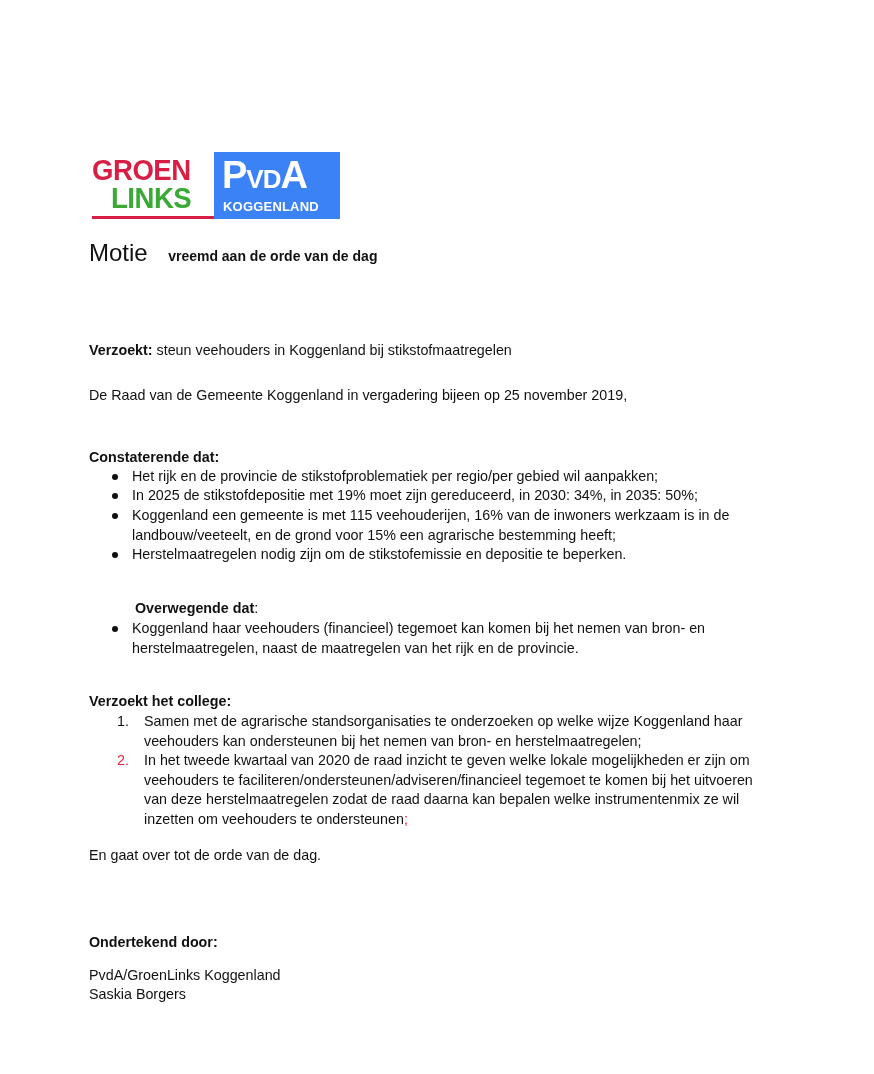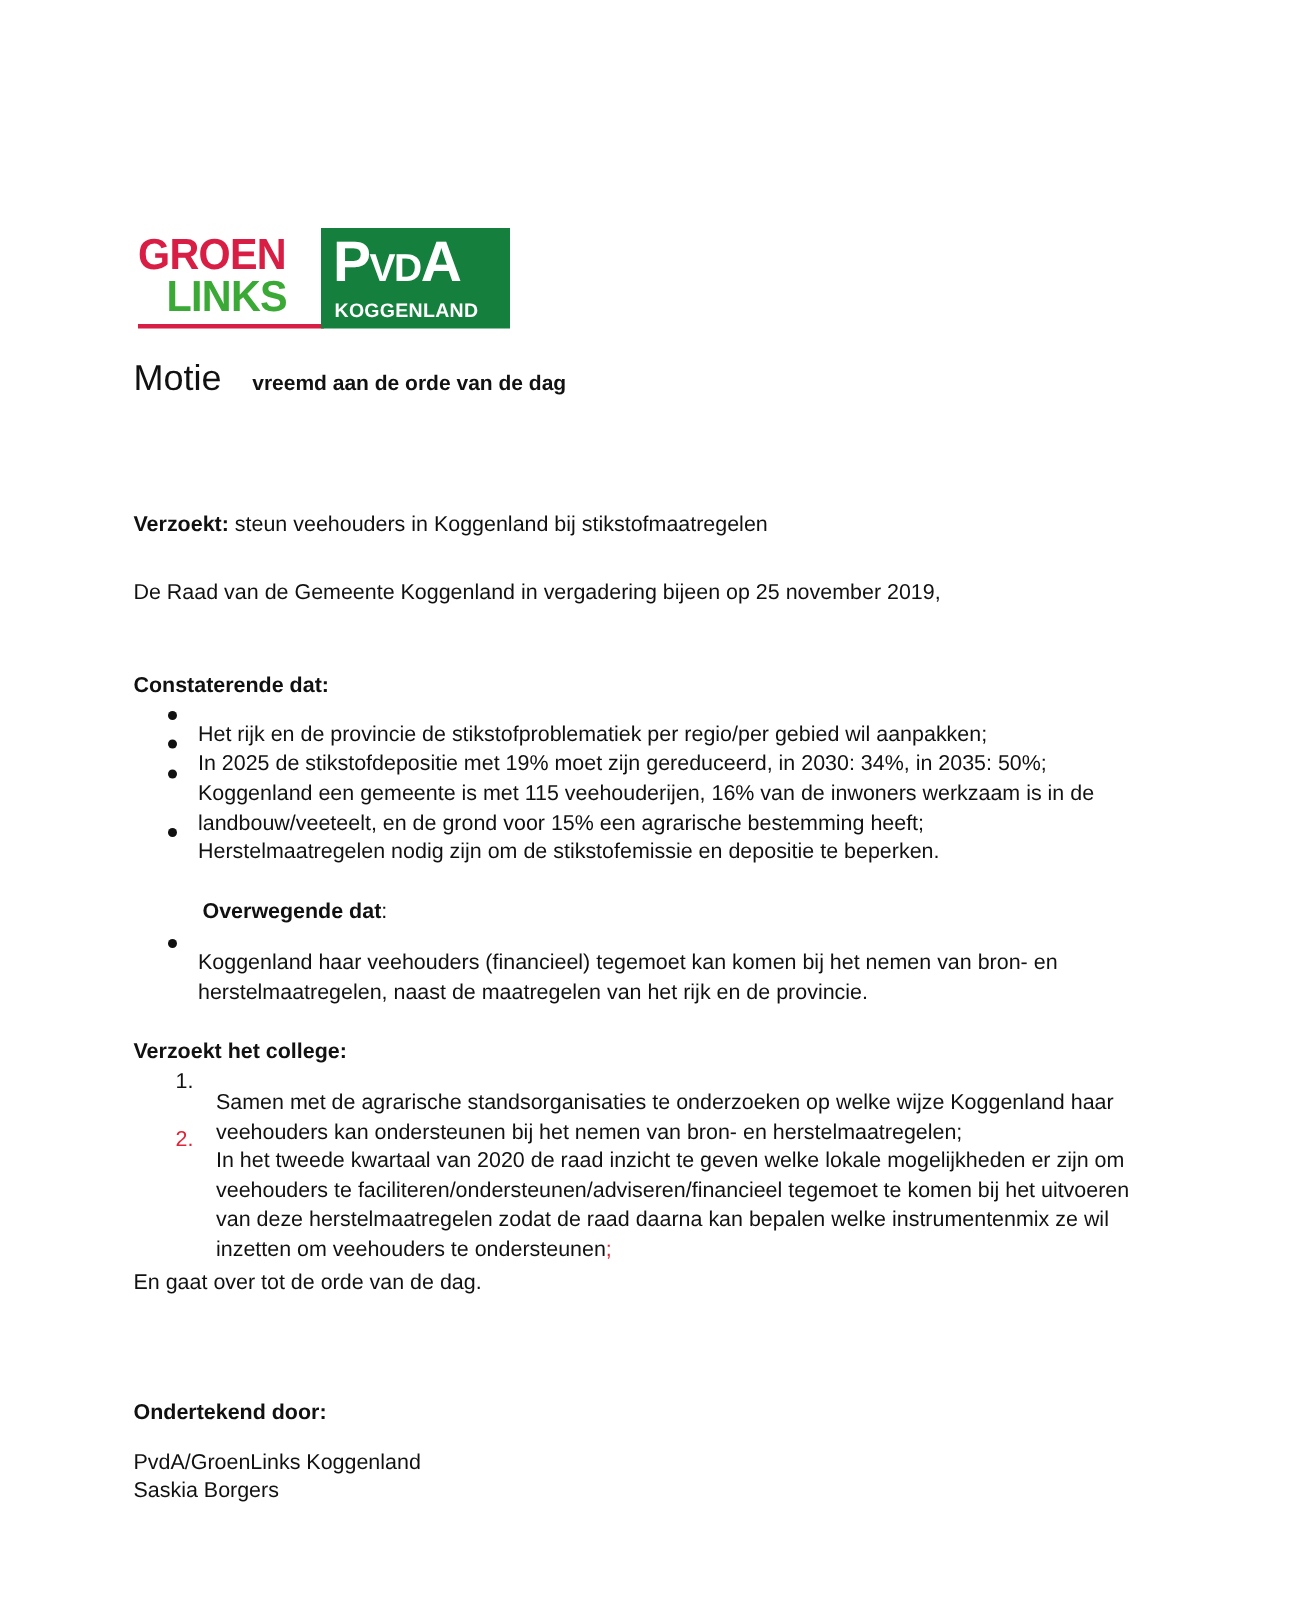--- a/index.html
+++ b/index.html
@@ -11,21 +11,21 @@
   
   .logo { left: 90px; top: 135px; width: 252px; height: 70px; margin-top: 16px; }
   .gl-text {
     position: absolute; left: 2px; font-weight: bold; font-family: "Liberation Sans", sans-serif;
     letter-spacing: -0.5px; line-height: 1;
   }
   .gl-groen { top: 5px; font-size: 29px; color: #d81e45; transform: scaleX(0.95); transform-origin: left; }
   .gl-links { top: 33px; left: 21px; font-size: 29px; color: #3aa935; transform: scaleX(0.95); transform-origin: left; }
   .gl-underline { position: absolute; left: 2px; top: 65px; width: 124px; height: 3px; background: #d81e45; }
   .pvda-box {
-    position: absolute; left: 124px; top: 1px; width: 126px; height: 67px; background: #15803d;
+    position: absolute; left: 124px; top: 1px; width: 126px; height: 67px; background: #3b82f6;
   }
   .pvda-text {
     position: absolute; left: 8px; top: 4px; color: #fff; font-weight: bold; font-size: 38px;
     letter-spacing: -1px; line-height: 1;
   }
   .pvda-text .small { font-size: 26px; }
   .pvda-sub {
     position: absolute; left: 9px; top: 48px; color: #fff; font-weight: bold; font-size: 13px;
     letter-spacing: 0.2px; line-height: 1; text-align: center;
   }
@@ -33,21 +33,21 @@
   .title-row { left: 89px; top: 239px; white-space: nowrap; }
   .title-main { font-size: 24px; font-weight: normal; }
   .title-sub { font-size: 14px; font-weight: bold; margin-left: 16px; }
 
   .txt { font-size: 14.3px; line-height: 19.5px; white-space: nowrap; }
   .b { font-weight: bold; }
   .red { color: #e0243a; }
 
   .bullet-dot { position: absolute; left: 0; top: 7px; width: 6px; height: 6px; border-radius: 50%; background: #111; }
   .li { position: absolute; left: 112px; }
-  .li .content { position: absolute; left: 20px; top: 0; margin-top: 14px; }
+  .li .content { position: absolute; left: 20px; top: 0; }
   .num { position: absolute; left: 5px; top: 0; }
   .ol .content { position: absolute; left: 32px; top: 0; }
 </style>
 </head>
 <body>
 
 <div class="abs logo">
   <div class="gl-text gl-groen">GROEN</div>
   <div class="gl-text gl-links">LINKS</div>
   <div class="gl-underline"></div>

